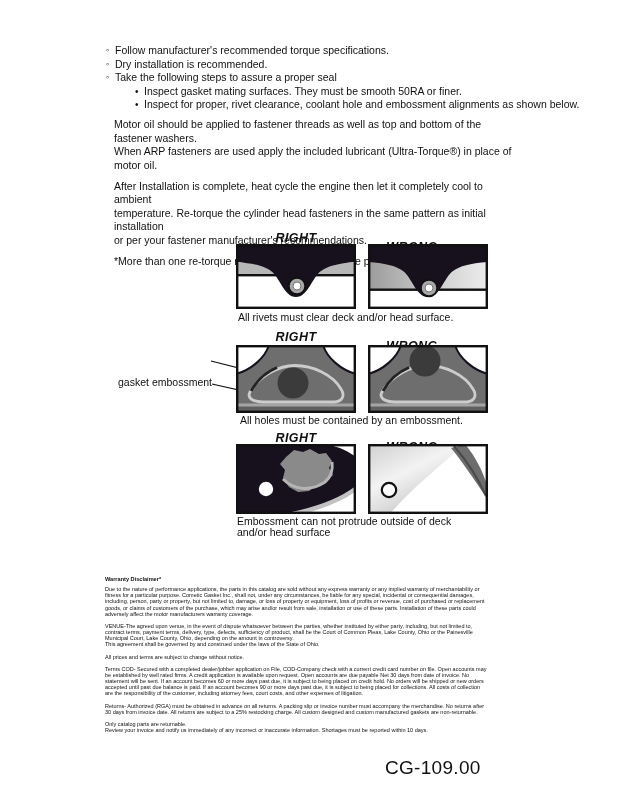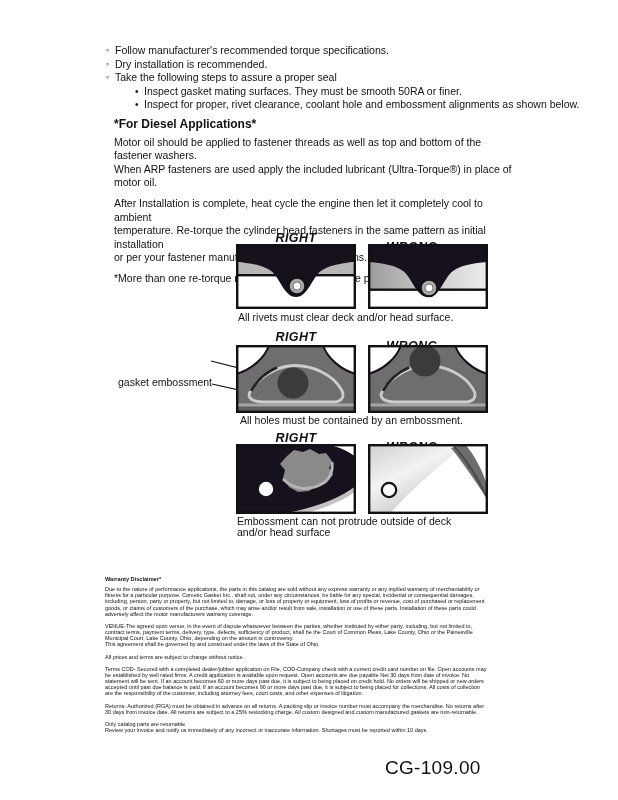--- a/index.html
+++ b/index.html
@@ -83,21 +83,20 @@
       <span class="marker">•</span>
       <span>Inspect gasket mating surfaces.  They must be smooth 50RA or finer.</span>
     </li>
     <li class="sub">
       <span class="marker">•</span>
       <span>Inspect for proper, rivet clearance, coolant hole and embossment alignments as shown below.</span>
     </li>
   </ul>
 
   <section class="diesel">
-    <h2>*For Diesel Applications*</h2>
     <p>Motor oil should be applied to fastener threads as well as top and bottom of the fastener washers.
 When ARP fasteners are used apply the included lubricant (Ultra-Torque®) in place of motor oil.</p>
     <p>After Installation is complete, heat cycle the engine then let it completely cool to ambient
 temperature. Re-torque the cylinder head fasteners in the same pattern as initial installation
 or per your fastener manufacturer's recommendations.</p>
     <p>*More than one re-torque may be required to achieve proper fastener stretch*</p>
   </section>
 
   <div class="fig" id="fig1">
     <span class="fig-label right">RIGHT</span>

